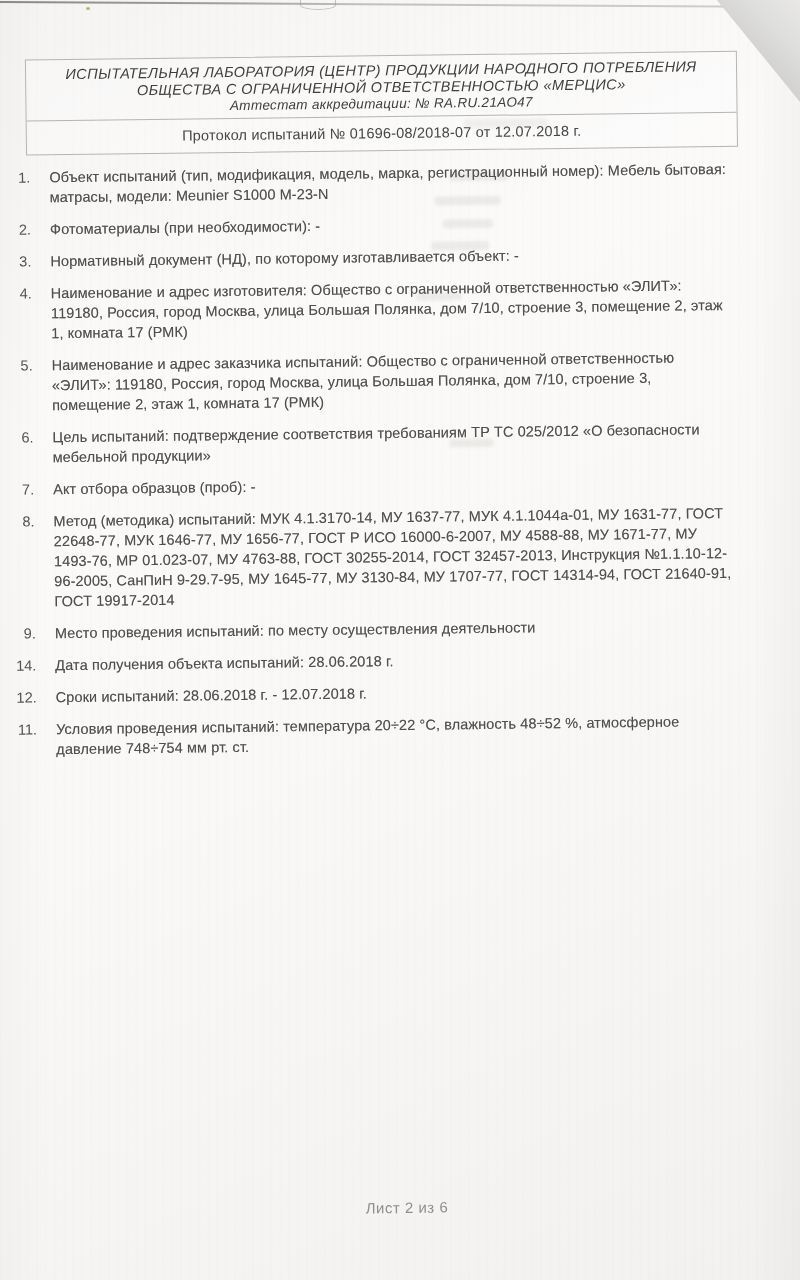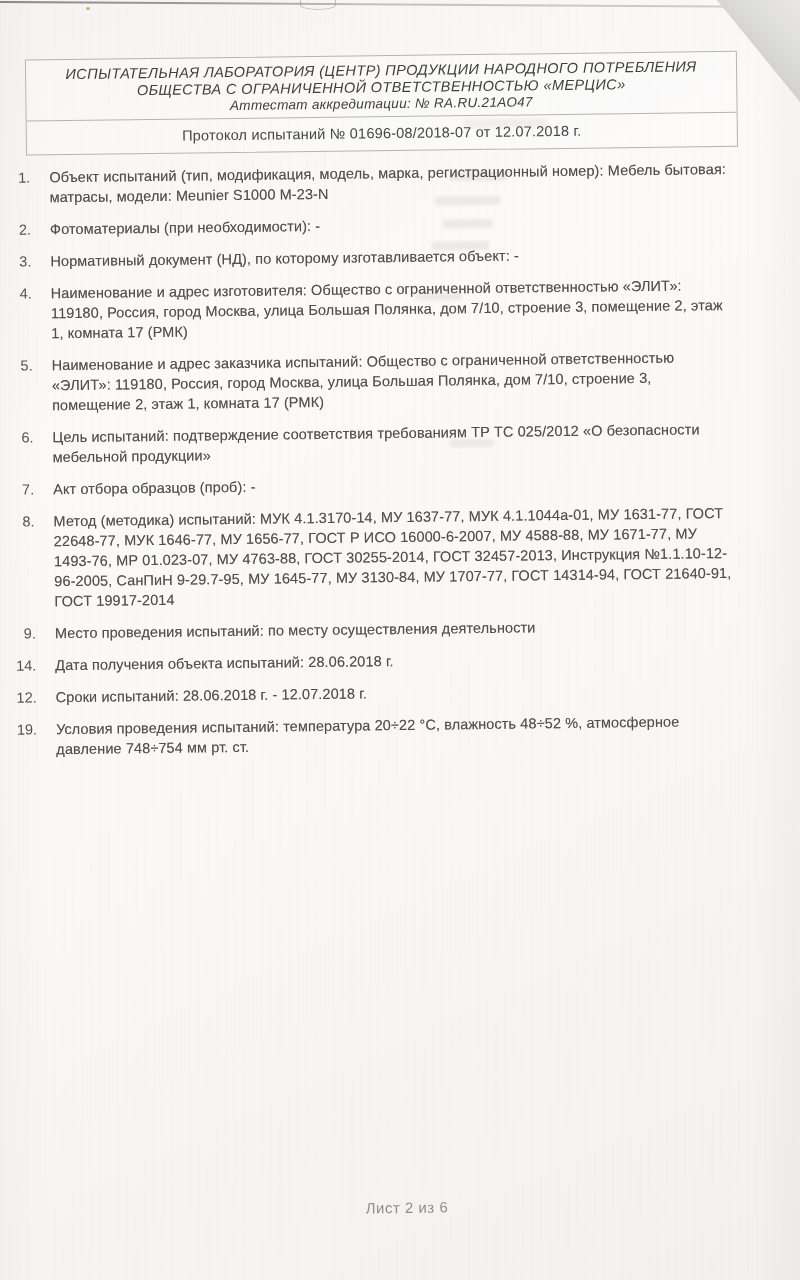--- a/index.html
+++ b/index.html
@@ -154,21 +154,21 @@
             <div class="tline">Дата получения объекта испытаний: 28.06.2018 г.</div>
           </div>
         </div>
         <div class="item">
           <div class="item-num">12.</div>
           <div class="item-body">
             <div class="tline">Сроки испытаний: 28.06.2018 г. - 12.07.2018 г.</div>
           </div>
         </div>
         <div class="item">
-          <div class="item-num">19.</div>
+          <div class="item-num">11.</div>
           <div class="item-body">
             <div class="tline">Условия проведения испытаний: температура 20÷22 °С, влажность 48÷52 %, атмосферное</div>
             <div class="tline">давление 748÷754 мм рт. ст.</div>
           </div>
         </div>
       </div>
 
     <div class="footer">Лист 2 из 6</div>
 
   </div>

